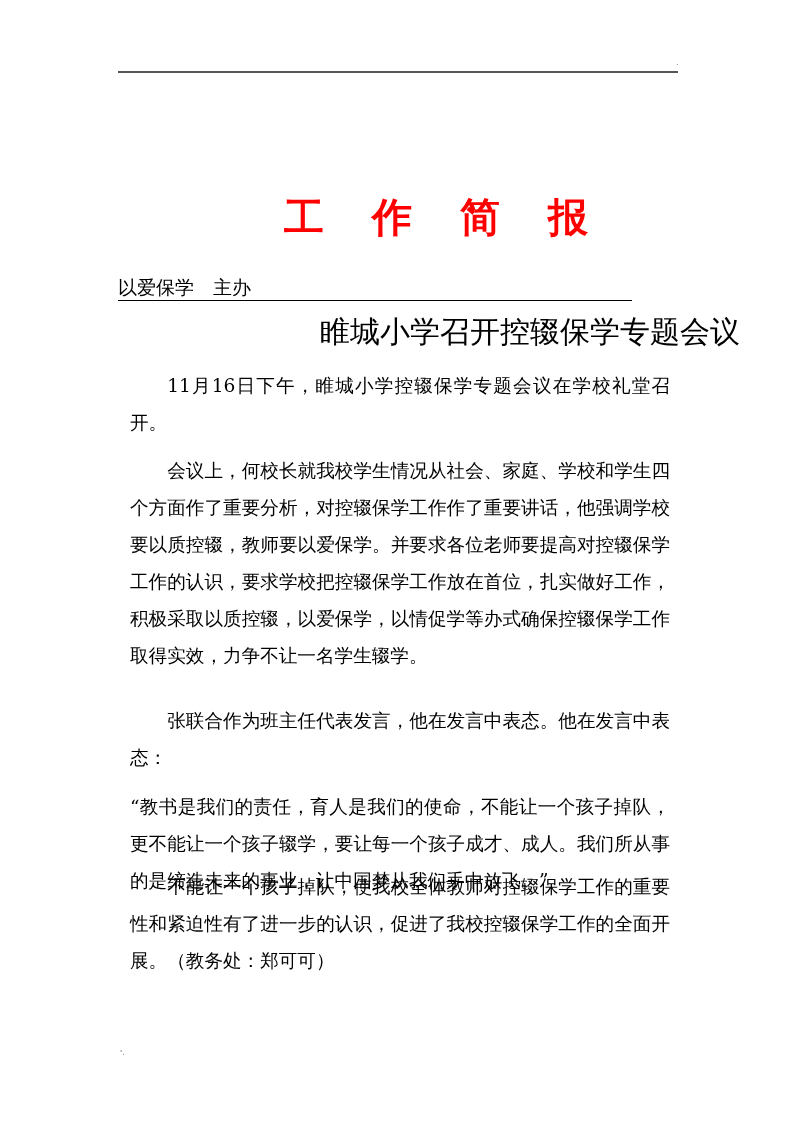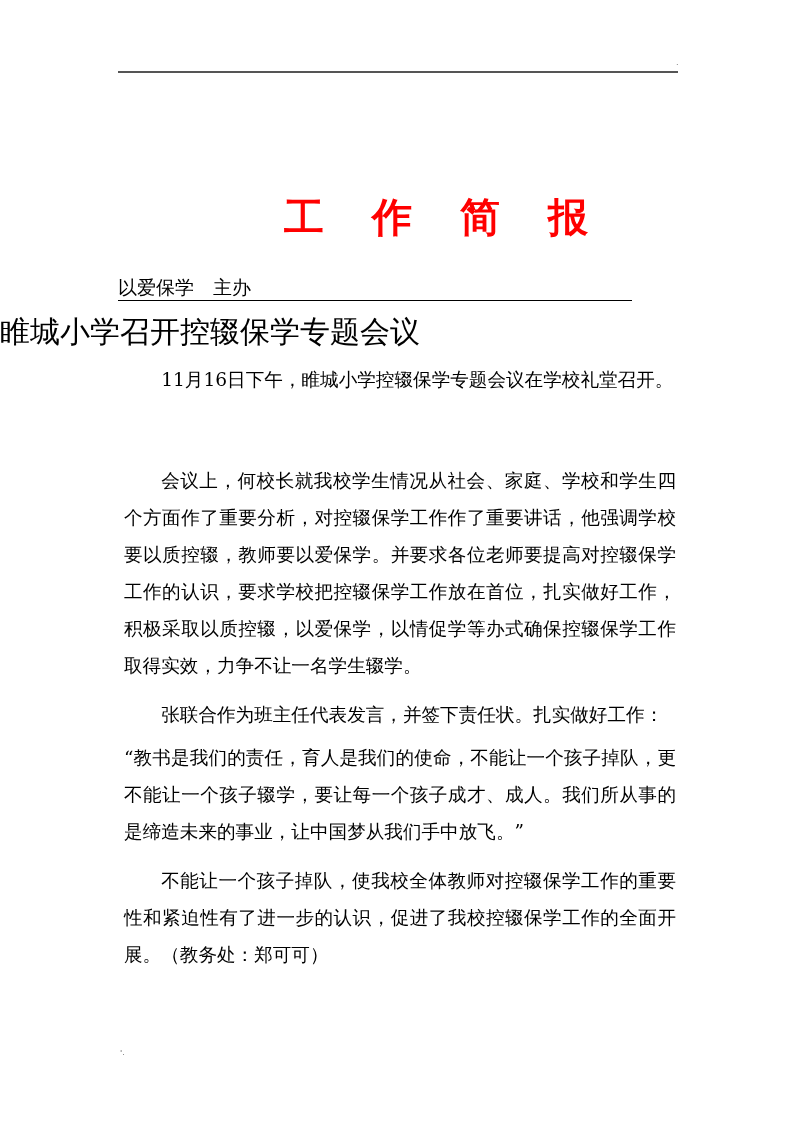--- a/index.html
+++ b/index.html
@@ -67,39 +67,39 @@
     .byline .date {
       position: absolute;
       right: 0;
       top: 0;
     }
     .doc-title {
       position: absolute;
       left: 0;
       top: 312px;
       width: 740px;
-      text-align: left;
+      text-align: right;
       font-family: "DejaVu Sans", sans-serif;
       font-size: 30px;
       line-height: 40px;
     }
     .body-text {
       position: absolute;
       left: 118px;
       width: 564px;
       font-size: 18.6px;
       line-height: 37px;
     }
     .body-text p {
-      margin: 6px;
+      margin: 12px;
       text-indent: 2em;
       text-align: justify;
     }
     .p1 { top: 355px; }
-    .p2 { top: 456px; }
+    .p2 { top: 440px; }
     .p3 { top: 690px; }
     .p3 .quote { text-indent: 0; }
     .p4 { top: 856px; }
     .footer-mark {
       position: absolute;
       left: 120px;
       top: 1048px;
       font-size: 8px;
       color: #555;
     }
@@ -122,21 +122,21 @@
 
 <div class="body-text p1">
   <p>11月16日下午，睢城小学控辍保学专题会议在学校礼堂召开。</p>
 </div>
 
 <div class="body-text p2">
   <p>会议上，何校长就我校学生情况从社会、家庭、学校和学生四个方面作了重要分析，对控辍保学工作作了重要讲话，他强调学校要以质控辍，教师要以爱保学。并要求各位老师要提高对控辍保学工作的认识，要求学校把控辍保学工作放在首位，扎实做好工作，积极采取以质控辍，以爱保学，以情促学等办式确保控辍保学工作取得实效，力争不让一名学生辍学。</p>
 </div>
 
 <div class="body-text p3">
-  <p>张联合作为班主任代表发言，并签下责任状。扎实做好工作：</p>
+  <p>张联合作为班主任代表发言，他在发言中表态。他在发言中表态：</p>
   <p class="quote">“教书是我们的责任，育人是我们的使命，不能让一个孩子掉队，更不能让一个孩子辍学，要让每一个孩子成才、成人。我们所从事的是缔造未来的事业，让中国梦从我们手中放飞。”</p>
 </div>
 
 <div class="body-text p4">
   <p>不能让一个孩子掉队，使我校全体教师对控辍保学工作的重要性和紧迫性有了进一步的认识，促进了我校控辍保学工作的全面开展。（教务处：郑可可）</p>
 </div>
 
 <div class="footer-mark">'.</div>
 
 </body></html>

